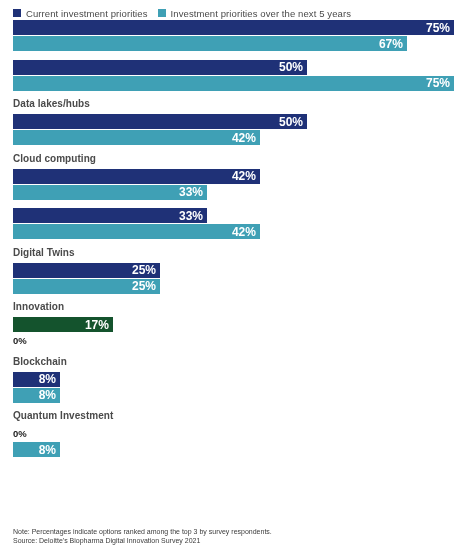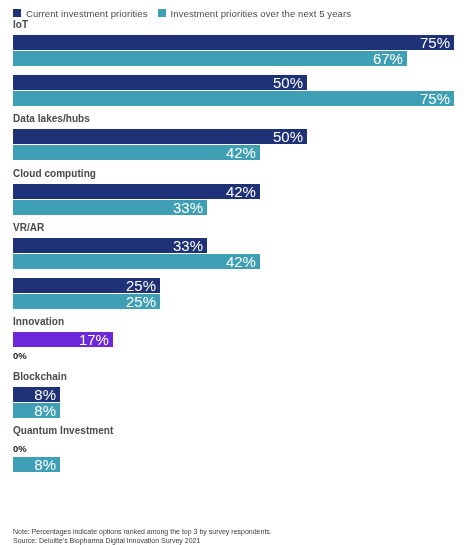--- a/index.html
+++ b/index.html
@@ -83,22 +83,22 @@
   .bar {
     height: 15px;
     display: flex;
     align-items: center;
     justify-content: flex-end;
     box-sizing: border-box;
     padding-right: 4px;
     min-width: 0;
   }
   .bar-value {
-    font-size: 15px;
-    font-weight: normal;
+    font-size: 12px;
+    font-weight: bold;
     color: #ffffff;
     line-height: 1;
     white-space: nowrap;
   }
   .zero-value {
     font-size: 9.5px;
     font-weight: bold;
     color: #1a1a1a;
     line-height: 15px;
     white-space: nowrap;
@@ -129,21 +129,20 @@
       <span class="legend-label">Current investment priorities</span>
     </div>
     <div class="legend-item">
       <span class="legend-swatch" style="background: rgb(63, 160, 181);"></span>
       <span class="legend-label">Investment priorities over the next 5 years</span>
     </div>
   </div>
 
   <div class="plot">
       <div class="group">
-        <div class="group-label">IoT</div>
         <div class="bar-row">
           <div class="bar" style="background: rgb(31, 49, 119); width: 441px;">
             <span class="bar-value">75%</span>
           </div>
         </div>
         <div class="bar-row">
           <div class="bar" style="background: rgb(63, 160, 181); width: 393.96px; padding-left: 12px;">
             <span class="bar-value">67%</span>
           </div>
         </div>
@@ -180,48 +179,48 @@
             <span class="bar-value">42%</span>
           </div>
         </div>
         <div class="bar-row">
           <div class="bar" style="background: rgb(63, 160, 181); width: 194.04px;">
             <span class="bar-value">33%</span>
           </div>
         </div>
       </div>
       <div class="group">
-        <div class="group-label">VR/AR</div>
         <div class="bar-row">
           <div class="bar" style="background: rgb(31, 49, 119); width: 194.04px;">
             <span class="bar-value">33%</span>
           </div>
         </div>
         <div class="bar-row">
           <div class="bar" style="background: rgb(63, 160, 181); width: 246.96px;">
             <span class="bar-value">42%</span>
           </div>
         </div>
       </div>
       <div class="group">
+        <div class="group-label">Digital Twins</div>
         <div class="bar-row">
           <div class="bar" style="background: rgb(31, 49, 119); width: 147px;">
             <span class="bar-value">25%</span>
           </div>
         </div>
         <div class="bar-row">
           <div class="bar" style="background: rgb(63, 160, 181); width: 147px;">
             <span class="bar-value">25%</span>
           </div>
         </div>
       </div>
       <div class="group">
         <div class="group-label">Innovation</div>
         <div class="bar-row">
-          <div class="bar" style="background: #6d28d9; width: 99.96px;">
+          <div class="bar" style="background: #14532d; width: 99.96px;">
             <span class="bar-value">17%</span>
           </div>
         </div>
         <div class="bar-row zero">
           <span class="zero-value">0%</span>
         </div>
       </div>
       <div class="group">
         <div class="group-label">Blockchain</div>
         <div class="bar-row">

